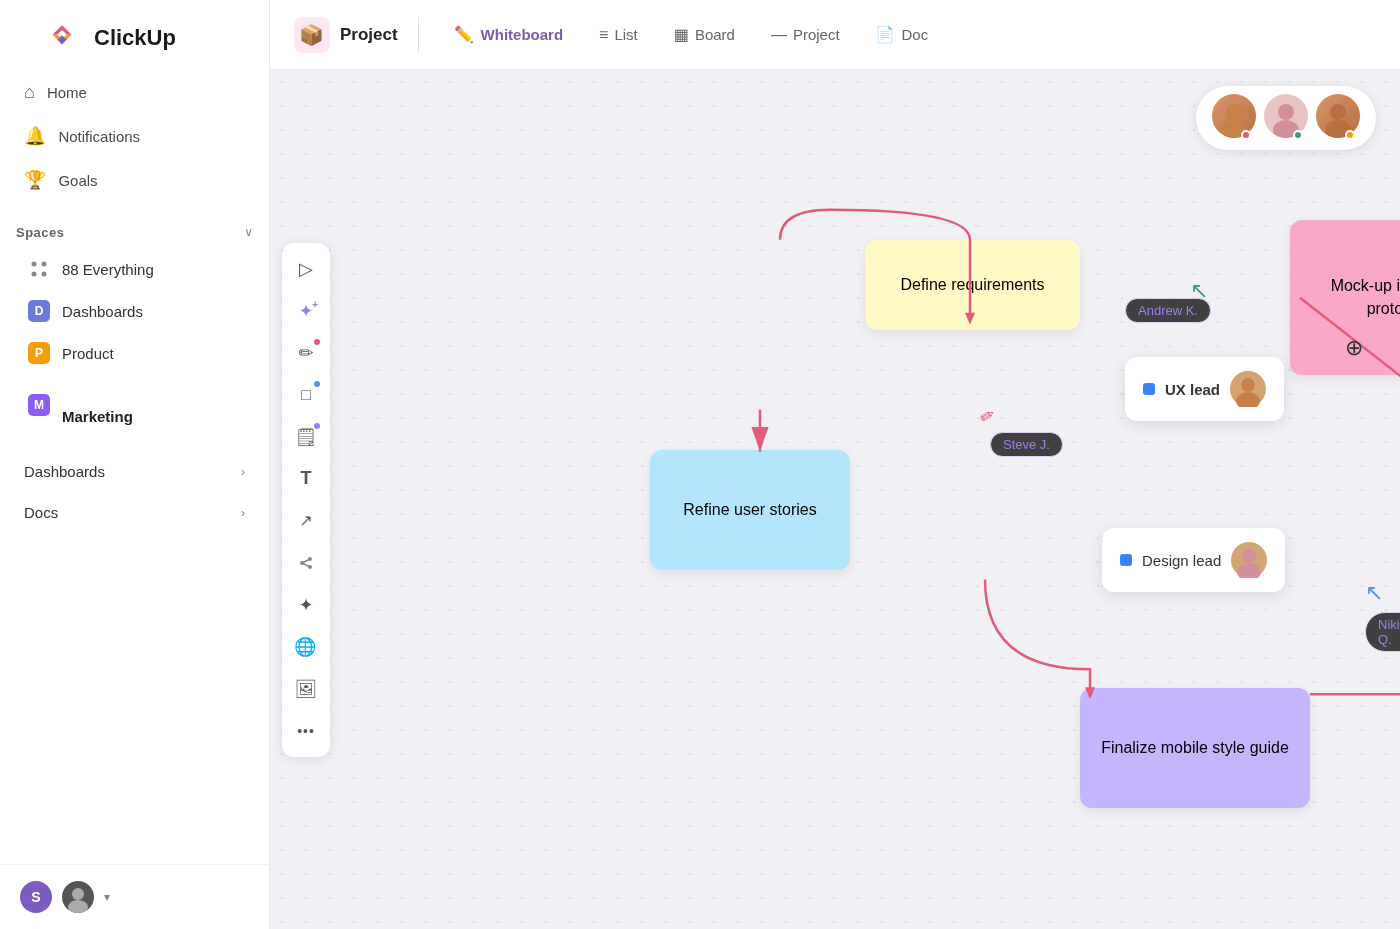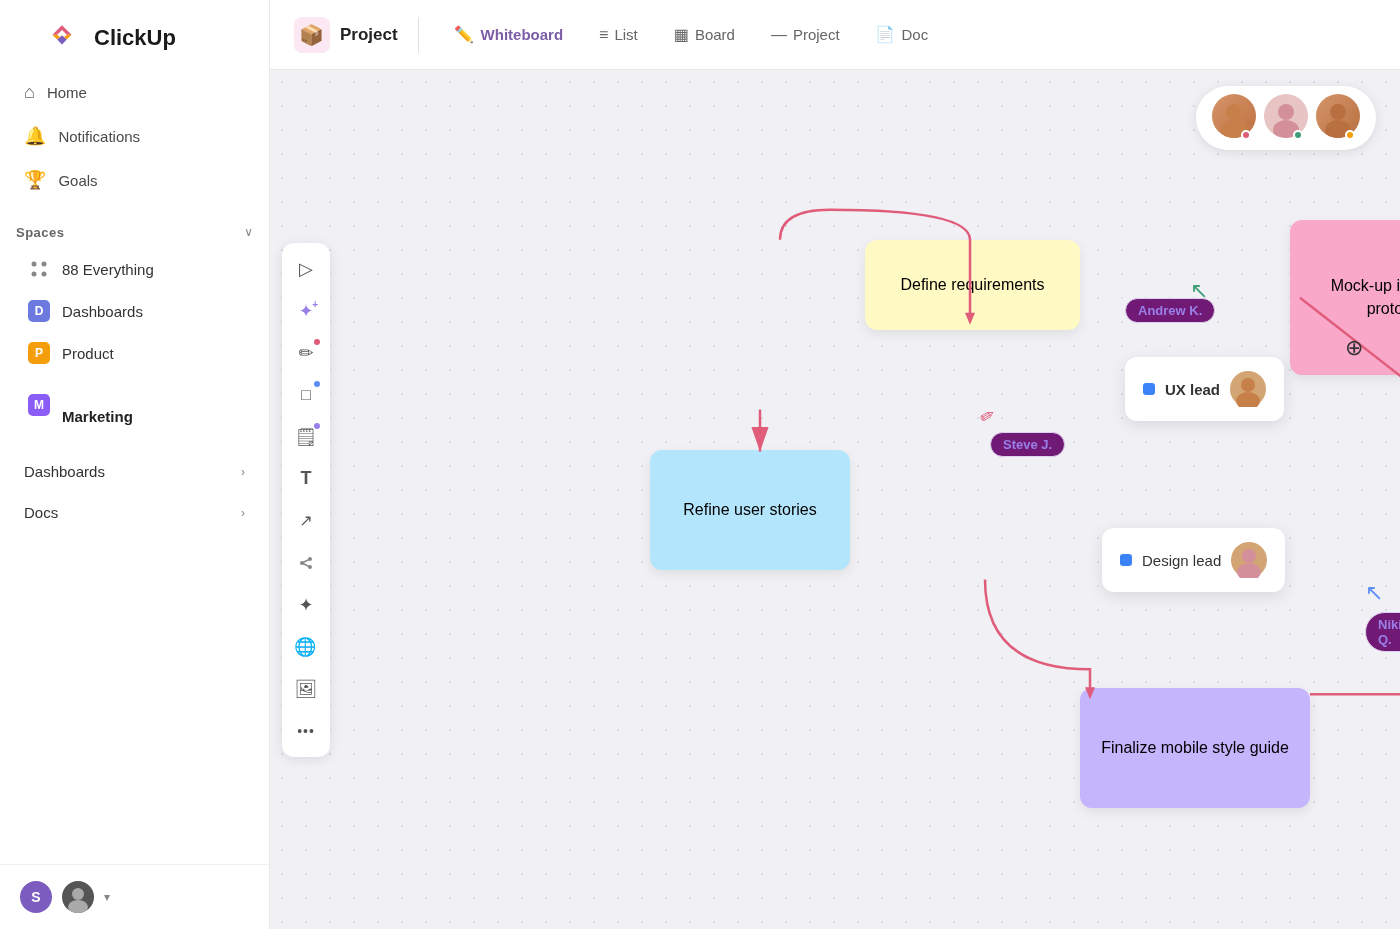--- a/index.html
+++ b/index.html
@@ -323,27 +323,27 @@
       inset: 0;
       width: 100%;
       height: 100%;
       pointer-events: none;
       z-index: 5;
     }
 
     
     .user-tag {
       position: absolute;
-      background: #701a75;
+      background: #404040;
       border: 1.5px solid #e0d0f0;
       border-radius: 20px;
       padding: 4px 12px;
       font-size: 13px;
       color: #9b7fe8;
-      font-weight: 700;
+      font-weight: 400;
       z-index: 20;
     }
 
     
     .ux-card {
       position: absolute;
       background: white;
       border-radius: 12px;
       padding: 14px 18px;
       display: flex;

